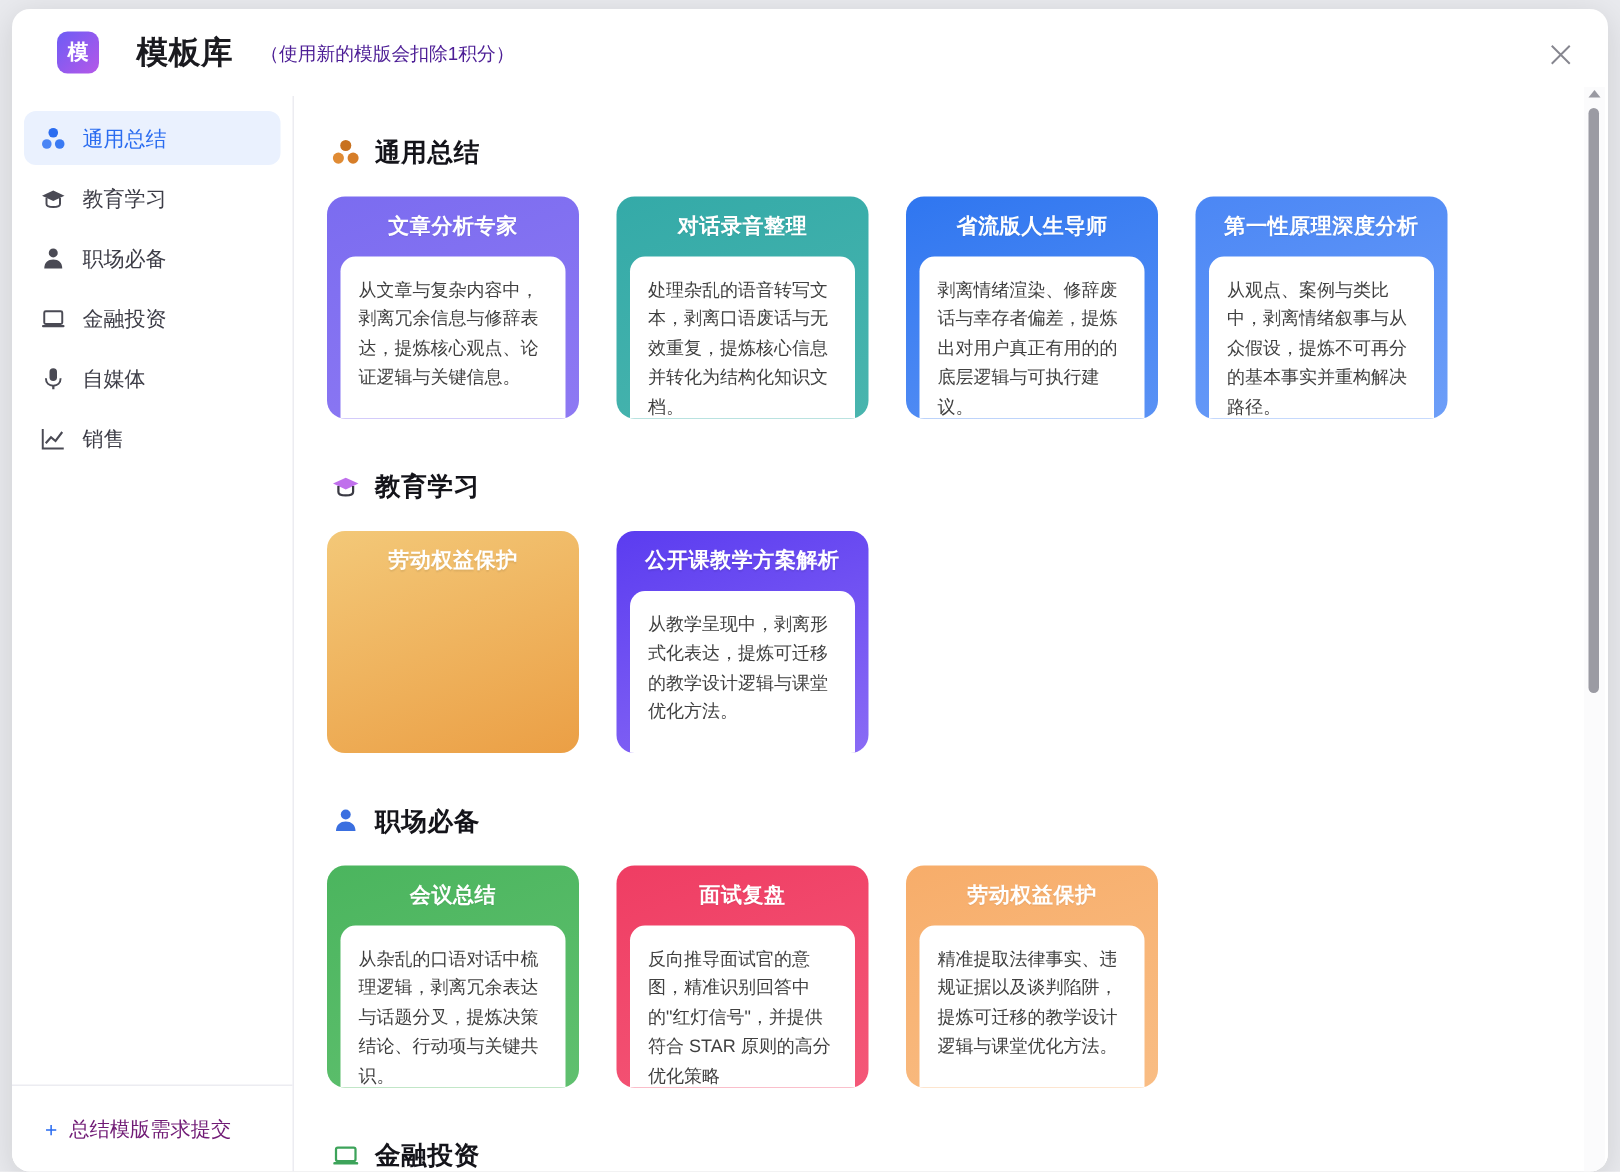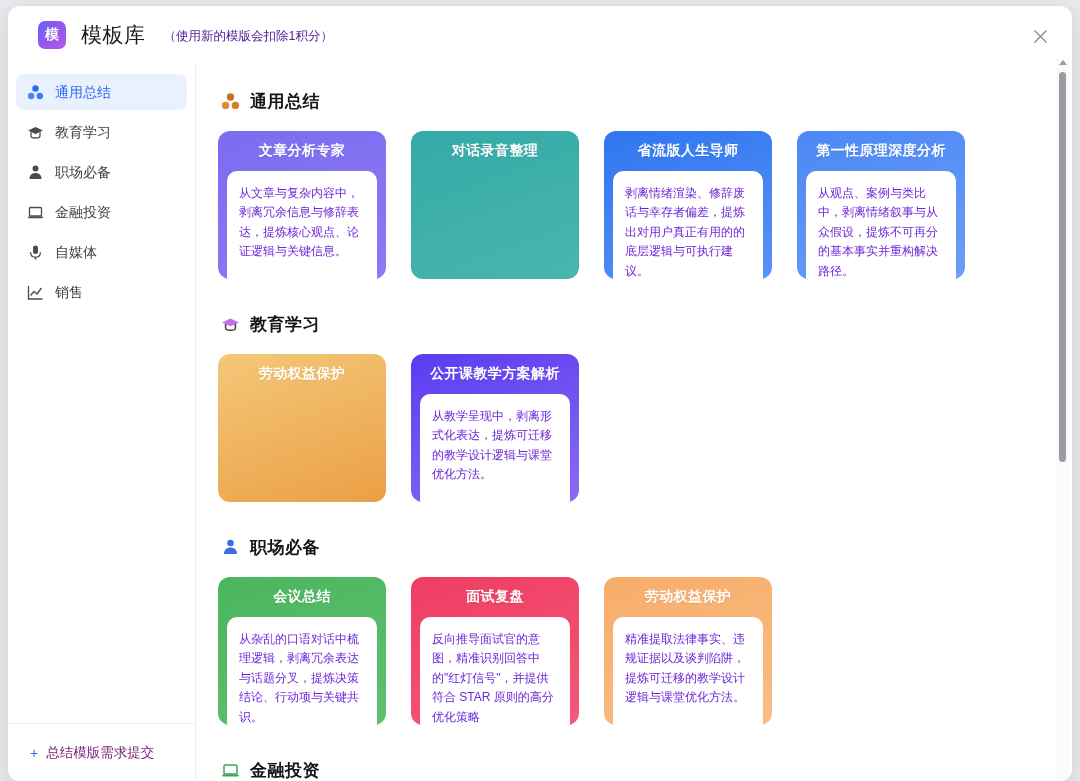--- a/index.html
+++ b/index.html
@@ -28,22 +28,22 @@
   .logo-badge {
     width: 28px; height: 28px;
     border-radius: 7px;
     background: linear-gradient(135deg, #6d5cf5 0%, #b558e8 100%);
     color: #fff;
     font-size: 14px; font-weight: bold;
     display: flex; align-items: center; justify-content: center;
     flex: none;
   }
   .title {
-    font-size: 21px; font-weight: normal; color: #1a1a1f;
-    margin-left: 15px; letter-spacing: .5px;
+    font-size: 21px; font-weight: bold; color: #1a1a1f;
+    margin-left: 25px; letter-spacing: .5px;
   }
   .subtitle {
     font-size: 12.5px; color: #4c1d95;
     margin-left: 18px; padding-top: 3px;
   }
   .close-btn {
     position: absolute; right: 18px; top: 16px;
     width: 28px; height: 28px;
     display: flex; align-items: center; justify-content: center;
     cursor: pointer; color: #86868f;
@@ -124,21 +124,21 @@
     text-shadow: 0 1px 1px rgba(0,0,0,.08);
     padding: 0 6px;
     text-align: center;
   }
   .card-body {
     position: absolute; z-index: 2;
     left: 9px; right: 9px; top: 40px; bottom: 0;
     background: #fff;
     border-radius: 10px 10px 0 0;
     padding: 13px 12px 6px 12px;
-    font-size: 12px; line-height: 1.62; color: #6d28d9;
+    font-size: 12px; line-height: 1.62; color: #404040;
     overflow: hidden;
   }
 
   
   .scrollbar {
     position: absolute; right: 2px; top: 52px;
     width: 14px; height: 723px;
     background: #fbfbfc;
   }
   .sb-arrow {
@@ -259,20 +259,21 @@
           </span>
           <span class="section-title">通用总结</span>
         </div>
         <div class="card-row">
           <div class="card" style="background:linear-gradient(160deg,#7b6cf0,#8e79f3)">
             <div class="card-title">文章分析专家</div>
             <div class="card-body">从文章与复杂内容中，剥离冗余信息与修辞表达，提炼核心观点、论证逻辑与关键信息。</div>
           </div>
           <div class="card" style="background:linear-gradient(160deg,#34aaa8,#49b5ae)">
             <div class="card-title">对话录音整理</div>
+            <div class="card-body">处理杂乱的语音转写文本，剥离口语废话与无效重复，提炼核心信息并转化为结构化知识文档。</div>
           </div>
           <div class="card" style="background:linear-gradient(160deg,#2f76f0,#5a92f5)">
             <div class="card-title">省流版人生导师</div>
             <div class="card-body">剥离情绪渲染、修辞废话与幸存者偏差，提炼出对用户真正有用的的底层逻辑与可执行建议。</div>
           </div>
           <div class="card" style="background:linear-gradient(160deg,#4b87f5,#6d9ef8)">
             <div class="card-title">第一性原理深度分析</div>
             <div class="card-body">从观点、案例与类比中，剥离情绪叙事与从众假设，提炼不可再分的基本事实并重构解决路径。</div>
           </div>
         </div>

